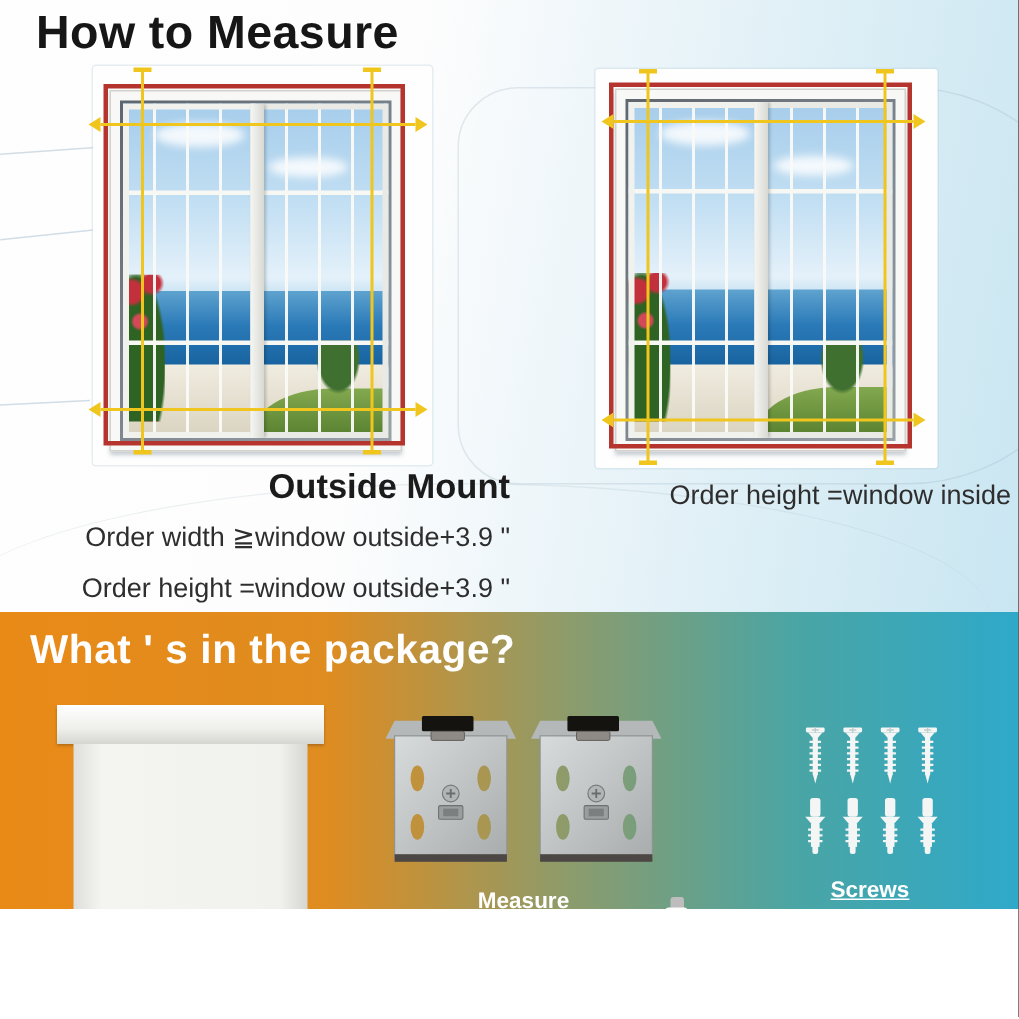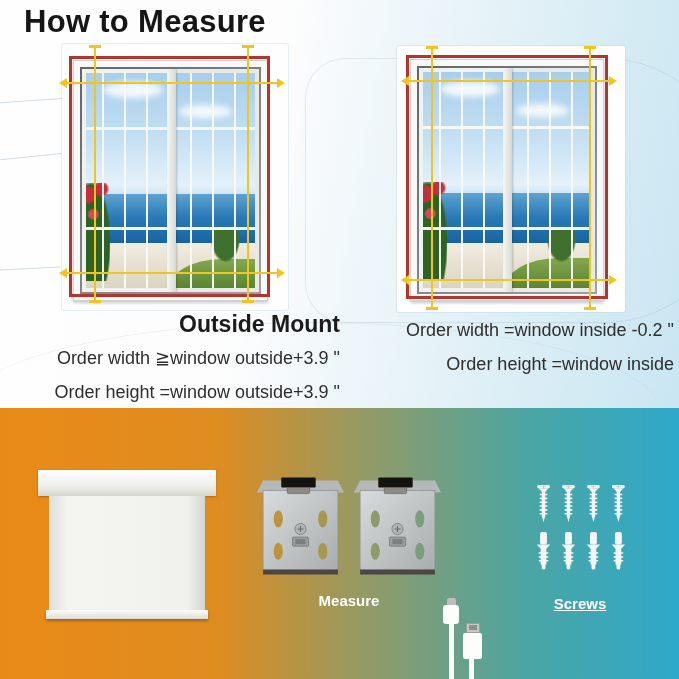--- a/index.html
+++ b/index.html
@@ -1,18 +1,18 @@
 <!DOCTYPE html>
 <html><head>
 <meta charset="utf-8">
 <style>
   * { margin:0; padding:0; box-sizing:border-box; }
   html,body { width:679px; height:679px; }
   body { font-family:"Liberation Sans", sans-serif; }
-  .stage { position:relative; width:679px; height:679px; overflow:hidden; background:#000000; }
+  .stage { position:relative; width:679px; height:606px; overflow:hidden; background:#000000; }
 
   
   .top { position:absolute; left:0; top:0; width:679px; height:408px;
          background:linear-gradient(100deg,#fefefe 0%,#fdfdfd 38%,#eef6fa 55%,#d5ebf4 85%,#c9e6f2 100%); }
   .arc { position:absolute; pointer-events:none; }
   .arc1 { left:305px; top:58px; width:430px; height:265px;
           border:1px solid rgba(140,165,180,.22); border-radius:40px 130px 130px 40px; }
   .arc2 { left:-40px; top:322px; width:700px; height:180px;
           border-top:1px solid rgba(140,165,180,.16); border-radius:50%; }
   .ray { position:absolute; height:1px; background:rgba(130,160,185,.35); }
@@ -109,21 +109,21 @@
               background:linear-gradient(180deg,#ffffff 0%,#efefeb 60%,#d6d6d1 100%);
               box-shadow:0 1px 2px rgba(0,0,0,.25); }
   .fabric { left:11px; top:26px; width:156px; height:114px;
             background:linear-gradient(90deg,#dededa 0%,#f4f4f1 12%,#f1f1ee 88%,#d6d6d1 100%); }
   .bbar { left:8px; top:140px; width:162px; height:9px;
           background:linear-gradient(180deg,#fcfcfa,#dcdcd7); box-shadow:0 2px 3px rgba(0,0,0,.3); }
 
   .item-label { font-size:15px; font-weight:bold; color:#fff; text-align:center; }
   .shade-label    { left:28px;  top:230px; width:198px; color:#3a3a3a; }
   .brackets-label { left:257px; top:184px; width:184px; }
-  .screws-label   { left:517px; top:187px; width:126px;text-decoration:underline; }
+  .screws-label   { left:517px; top:177px; width:126px;text-decoration:underline; }
   .usb-label      { left:487px; top:246px; width:120px; text-align:left; }
 
   .bracket1 { left:257px; top:68px; width:87px; height:106px; }
   .bracket2 { left:354px; top:68px; width:87px; height:106px; }
   .screwset { left:532px; top:74px; width:96px; height:98px; }
 
   .usb div { position:absolute; }
   .micro-tip  { left:447px; top:190px; width:9px;  height:8px;  background:#bdbdbd; border-radius:2px 2px 0 0; }
   .micro-body { left:443px; top:197px; width:16px; height:19px; background:#fdfdfb; border-radius:3px; }
   .micro-cable{ left:449px; top:215px; width:5px;  height:56px; background:#fdfdfb; }
@@ -204,26 +204,26 @@
       <span class="ym h mh2"></span>
     </figure>
 
     <div class="mount-col col-out">
       <div class="mount-title">Outside Mount</div>
       <div class="mount-line">Order width ≧window outside+3.9 "</div>
       <div class="mount-line">Order height =window outside+3.9 "</div>
     </div>
 
     <div class="mount-col col-in">
-      <div class="mount-line">Order width =window inside -0.2 "</div>
       <div class="mount-line">Order height =window inside</div>
     </div>
   </section>
 
   <section class="bottom">
+    <h2 class="pkg-title">What ' s in the package?</h2>
 
     <div class="shade">
       <div class="cassette"></div>
       <div class="fabric"></div>
       <div class="bbar"></div>
     </div>
 
     <svg class="bracket1" viewBox="0 0 86 104">
       <defs>
         <linearGradient id="metalA" x1="0" y1="0" x2="1" y2="1">

